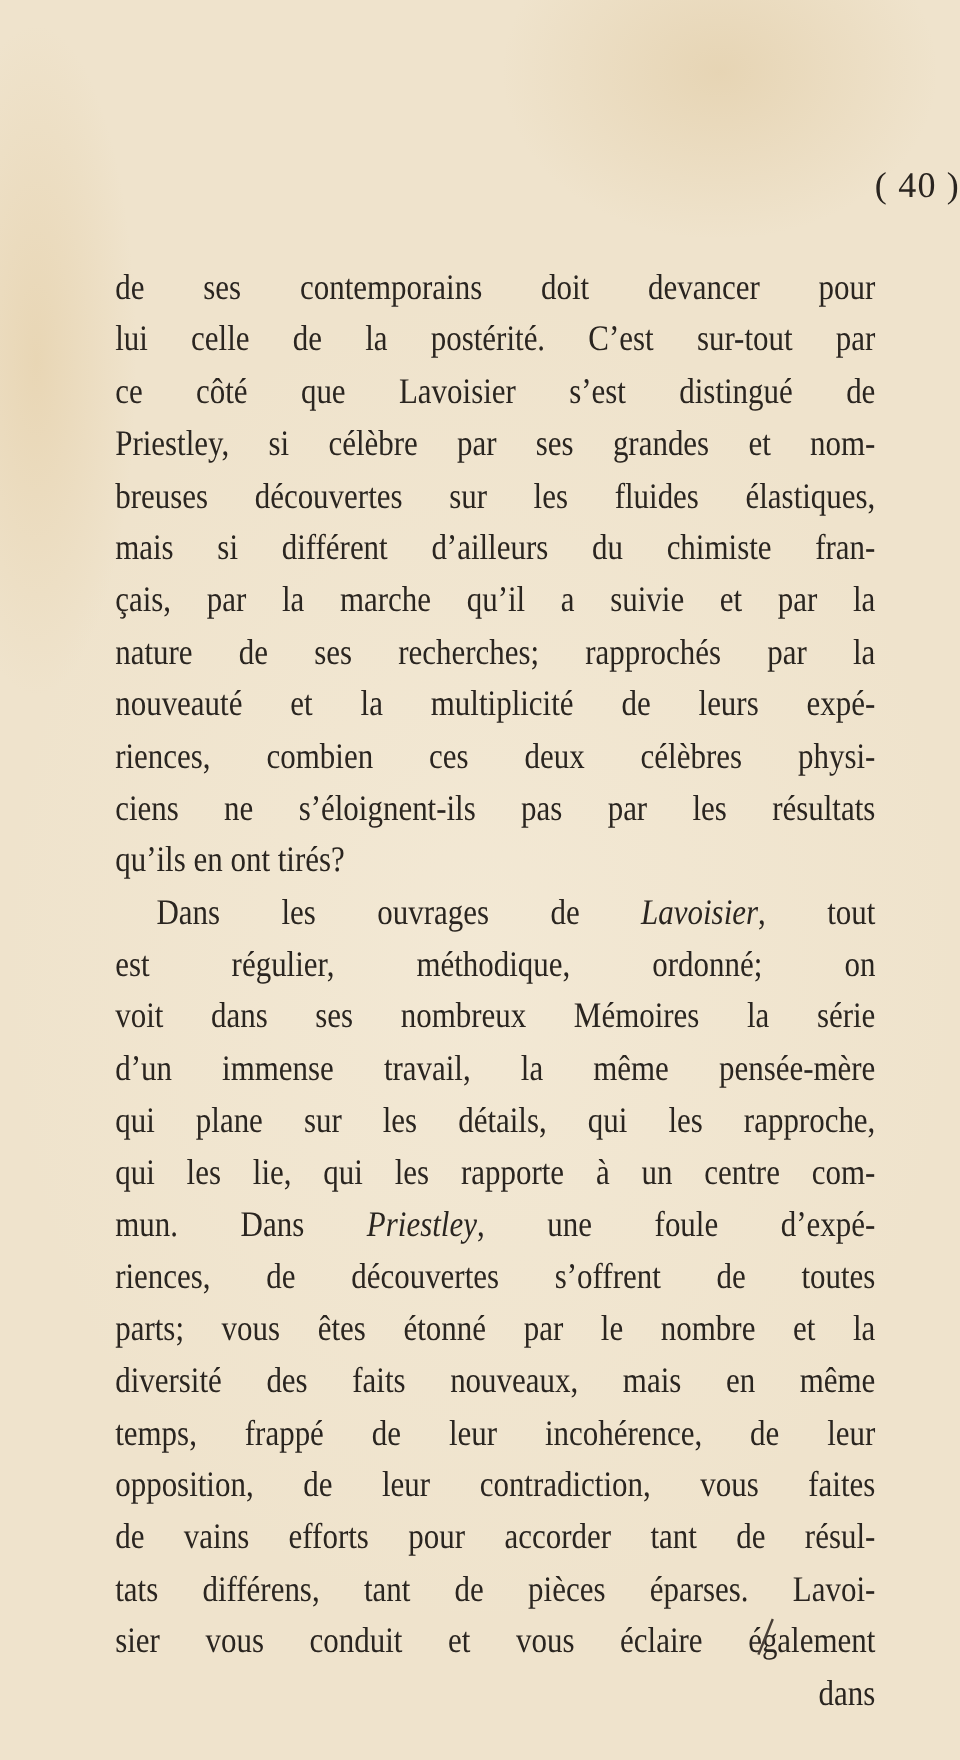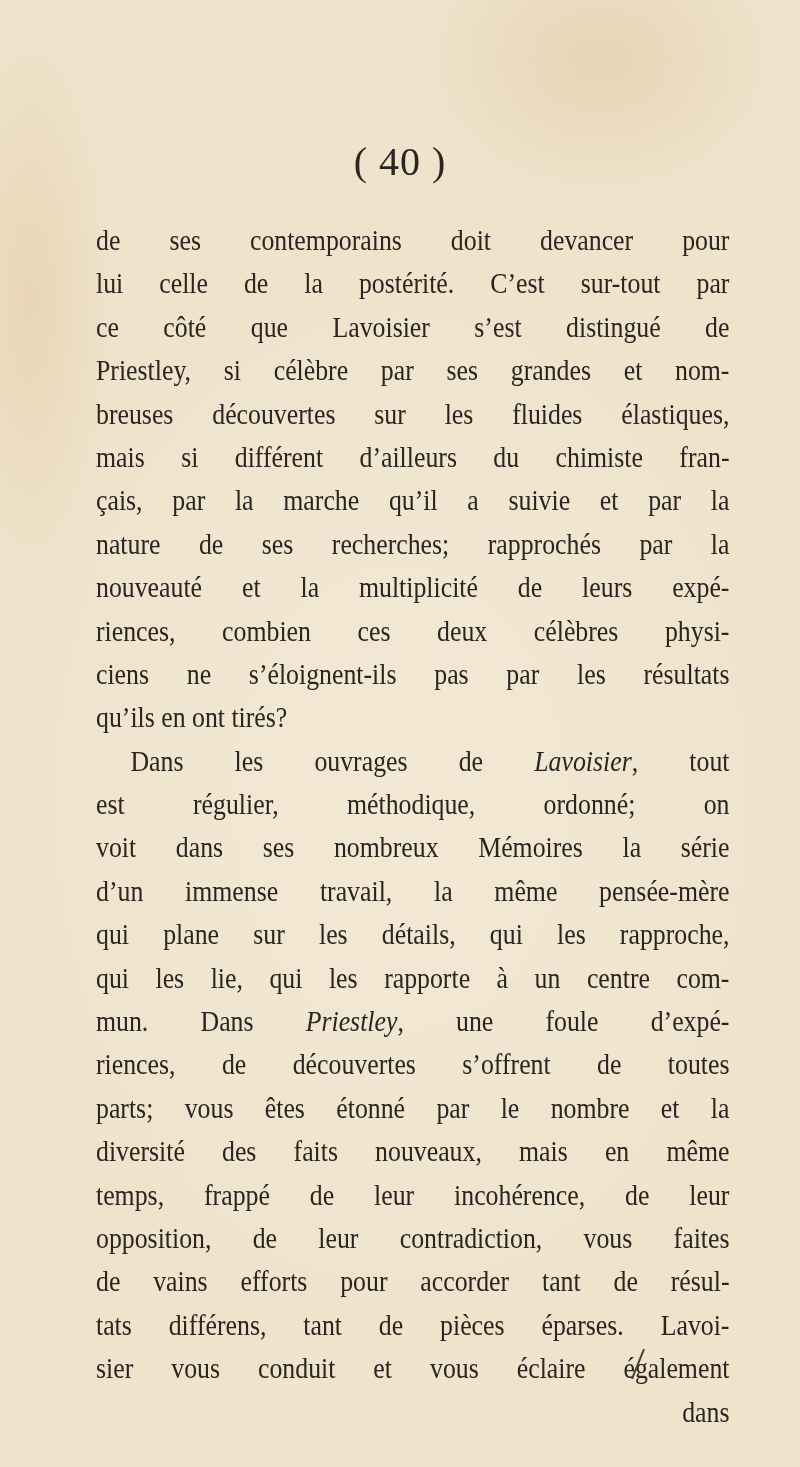--- a/index.html
+++ b/index.html
@@ -9,21 +9,21 @@
     background-image:
       radial-gradient(ellipse 260px 200px at 600px 60px, rgba(205,170,110,0.25), rgba(0,0,0,0) 70%),
       radial-gradient(ellipse 120px 400px at 30px 300px, rgba(215,180,120,0.28), rgba(0,0,0,0) 70%),
       radial-gradient(ellipse 500px 700px at 400px 800px, rgba(245,236,218,0.6), rgba(0,0,0,0) 80%);
     position: relative;
     font-family: "Liberation Serif", "DejaVu Serif", serif;
     color: #2a2520;
   }
   .page-number {
     position: absolute; left: 0; width: 800px; top: 138px;
-    text-align: center; font-size: 40px; letter-spacing: 1px;
+    text-align: right; font-size: 30px; letter-spacing: 1px;
   }
   .text-block {
     position: absolute; left: 96px; width: 635px; top: 218px;
   }
   .line {
     display: block; height: 43.4px; line-height: 43.4px;
     font-size: 30px; white-space: nowrap;
     text-align: justify; text-align-last: justify;
     transform: scaleX(0.86); transform-origin: left center;
     width: 116%;

